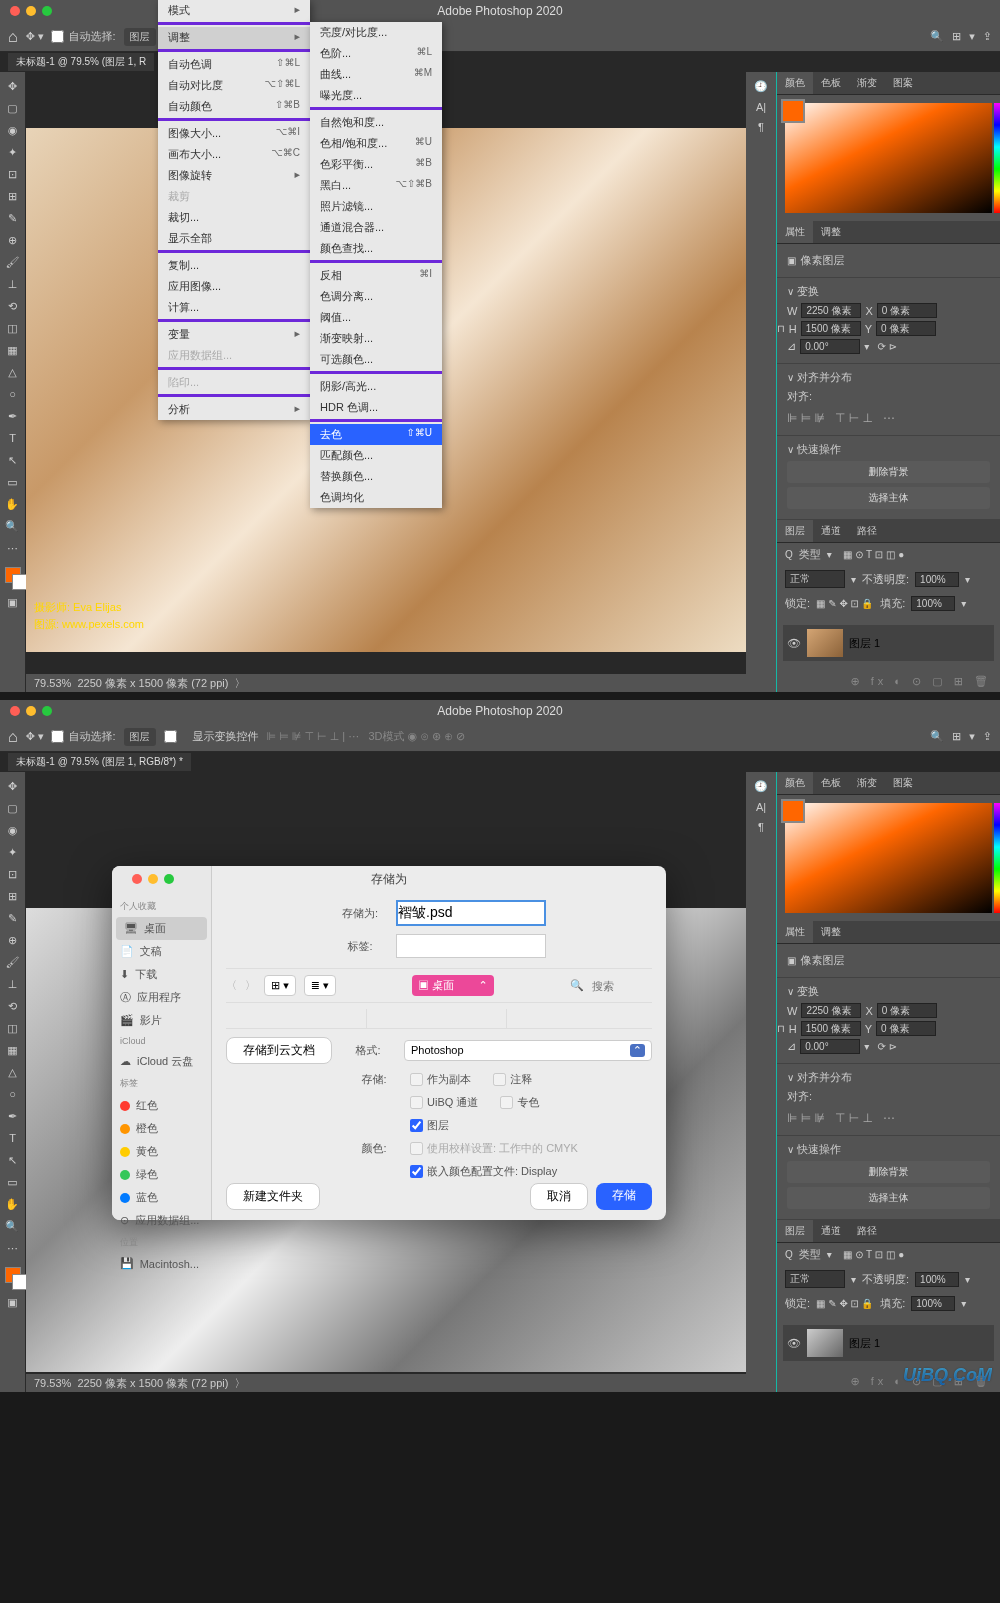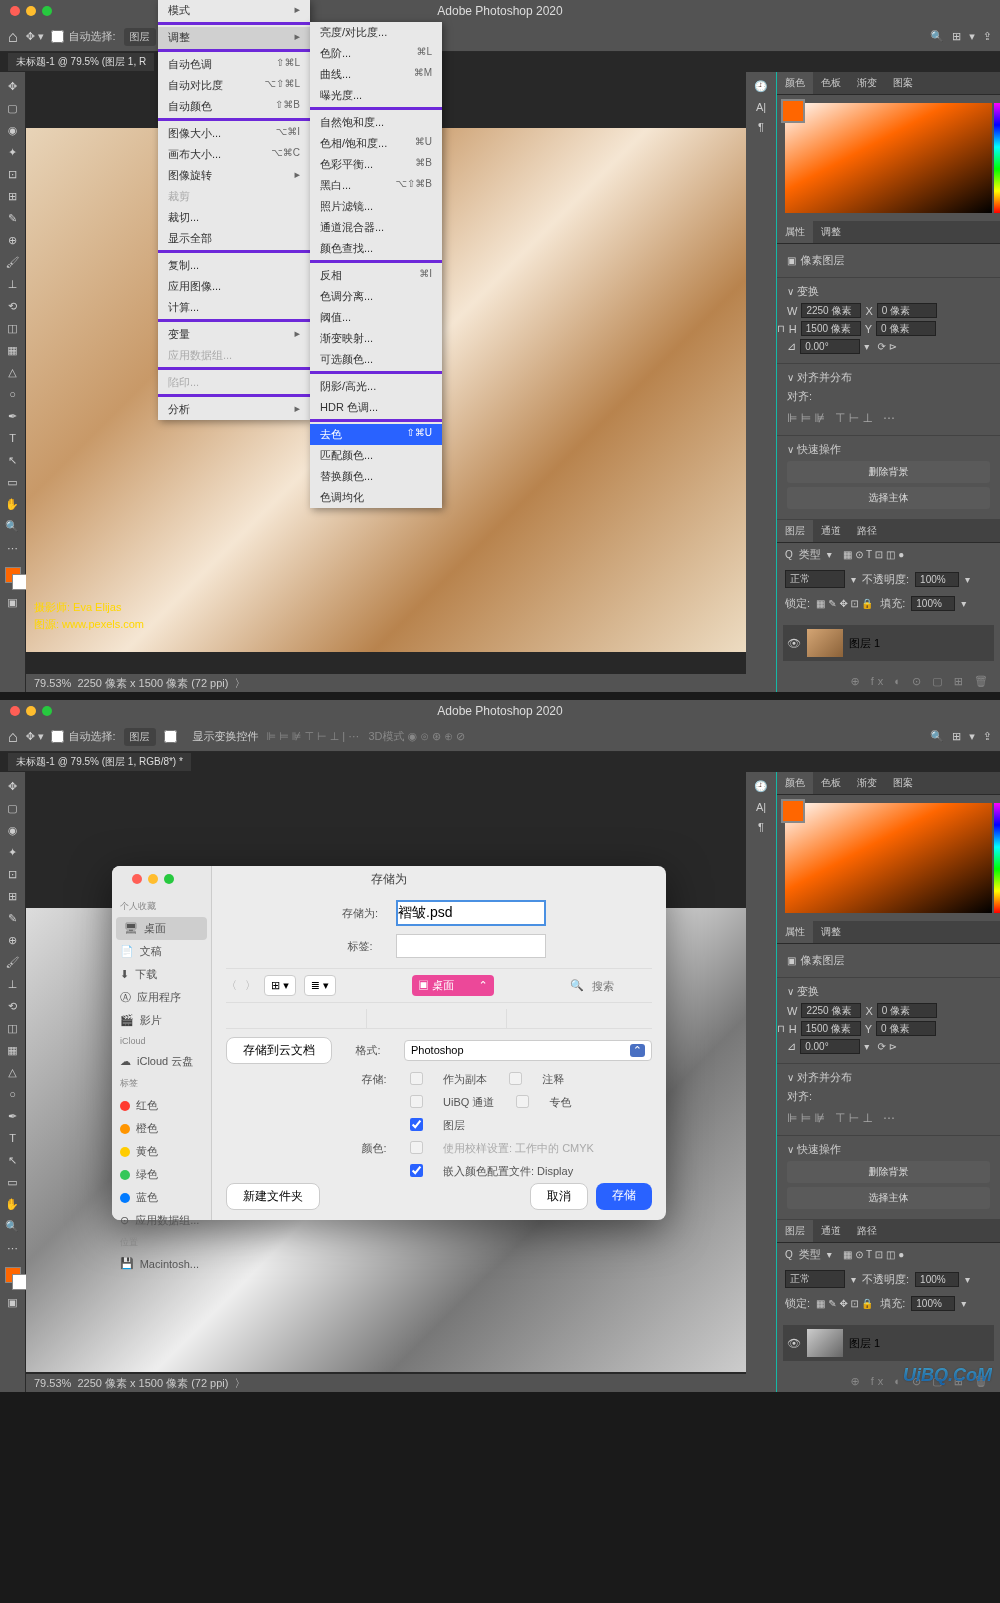--- a/index.html
+++ b/index.html
@@ -58,21 +58,21 @@
 .dlg-side{width:100px;background:#e8e8e8;padding-top:30px;border-right:1px solid #ccc;border-radius:8px 0 0 8px}
 .dlg-item{padding:4px 8px;font-size:11px;color:#555;display:flex;align-items:center;gap:6px}
 .dlg-item.active{background:#cecece;border-radius:4px;margin:0 4px}
 .dlg-cat{font-size:9px;color:#888;padding:4px 8px}
 .dlg-main{flex:1;padding:30px 14px 10px;display:flex;flex-direction:column}
 .dlg-row{display:flex;align-items:center;gap:8px;margin:4px 0;font-size:11px}
 .dlg-label{width:56px;text-align:center;color:#555}
 .dlg-input{border:2px solid #4a90e2;border-radius:0;padding:3px 0;flex:1;max-width:150px;font-size:14px}
 .dlg-select{background:#fff;border:1px solid #ccc;border-radius:4px;padding:3px 6px;font-size:11px}
 .dlg-select.blue{background:#ec4899;color:#fff;border:none}
-.chk{display:flex;align-items:flex-start;gap:20px;font-size:11px;color:#555}
+.chk{display:flex;align-items:center;gap:4px;font-size:11px;color:#555}
 .chk input{accent-color:#2962ff}
 .dlg-btns{display:flex;gap:8px;justify-content:flex-end;margin-top:auto}
 .dlg-btn{padding:4px 16px;border-radius:8px;border:1px solid #ccc;background:#fff;font-size:12px}
 .dlg-btn.primary{background:#2962ff;color:#fff;border:none}
 .dlg-btn.light{background:#fff}
 .color-dot{width:10px;height:10px;border-radius:50%;display:inline-block}
 .toolbar-right{margin-left:auto;display:flex;gap:8px;color:#ccc}
 .lock-row{padding:4px 8px;color:#ccc;font-size:10px;display:flex;gap:6px;align-items:center}
 .layer-ctrl{padding:4px 8px;display:flex;gap:6px;align-items:center;color:#ccc;font-size:10px}
 .bottom-icons{position:absolute;bottom:0;right:0;padding:4px 8px;color:#888;font-size:11px;letter-spacing:4px}

